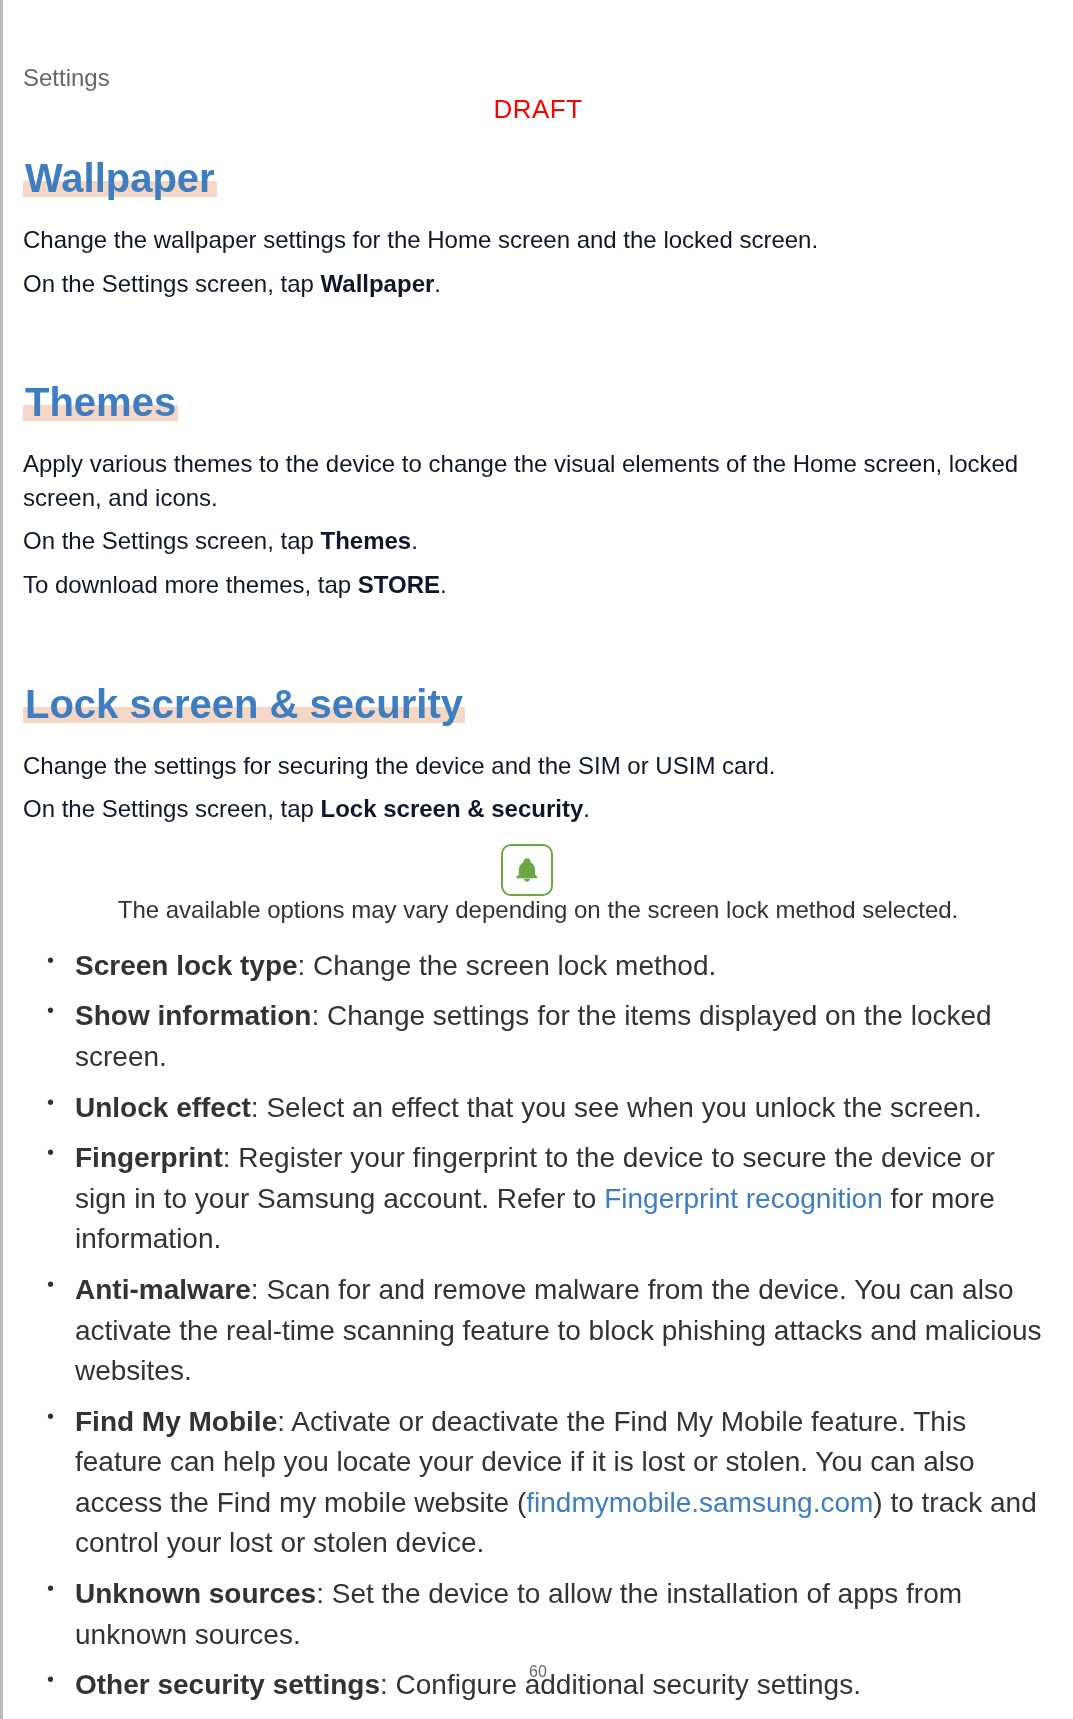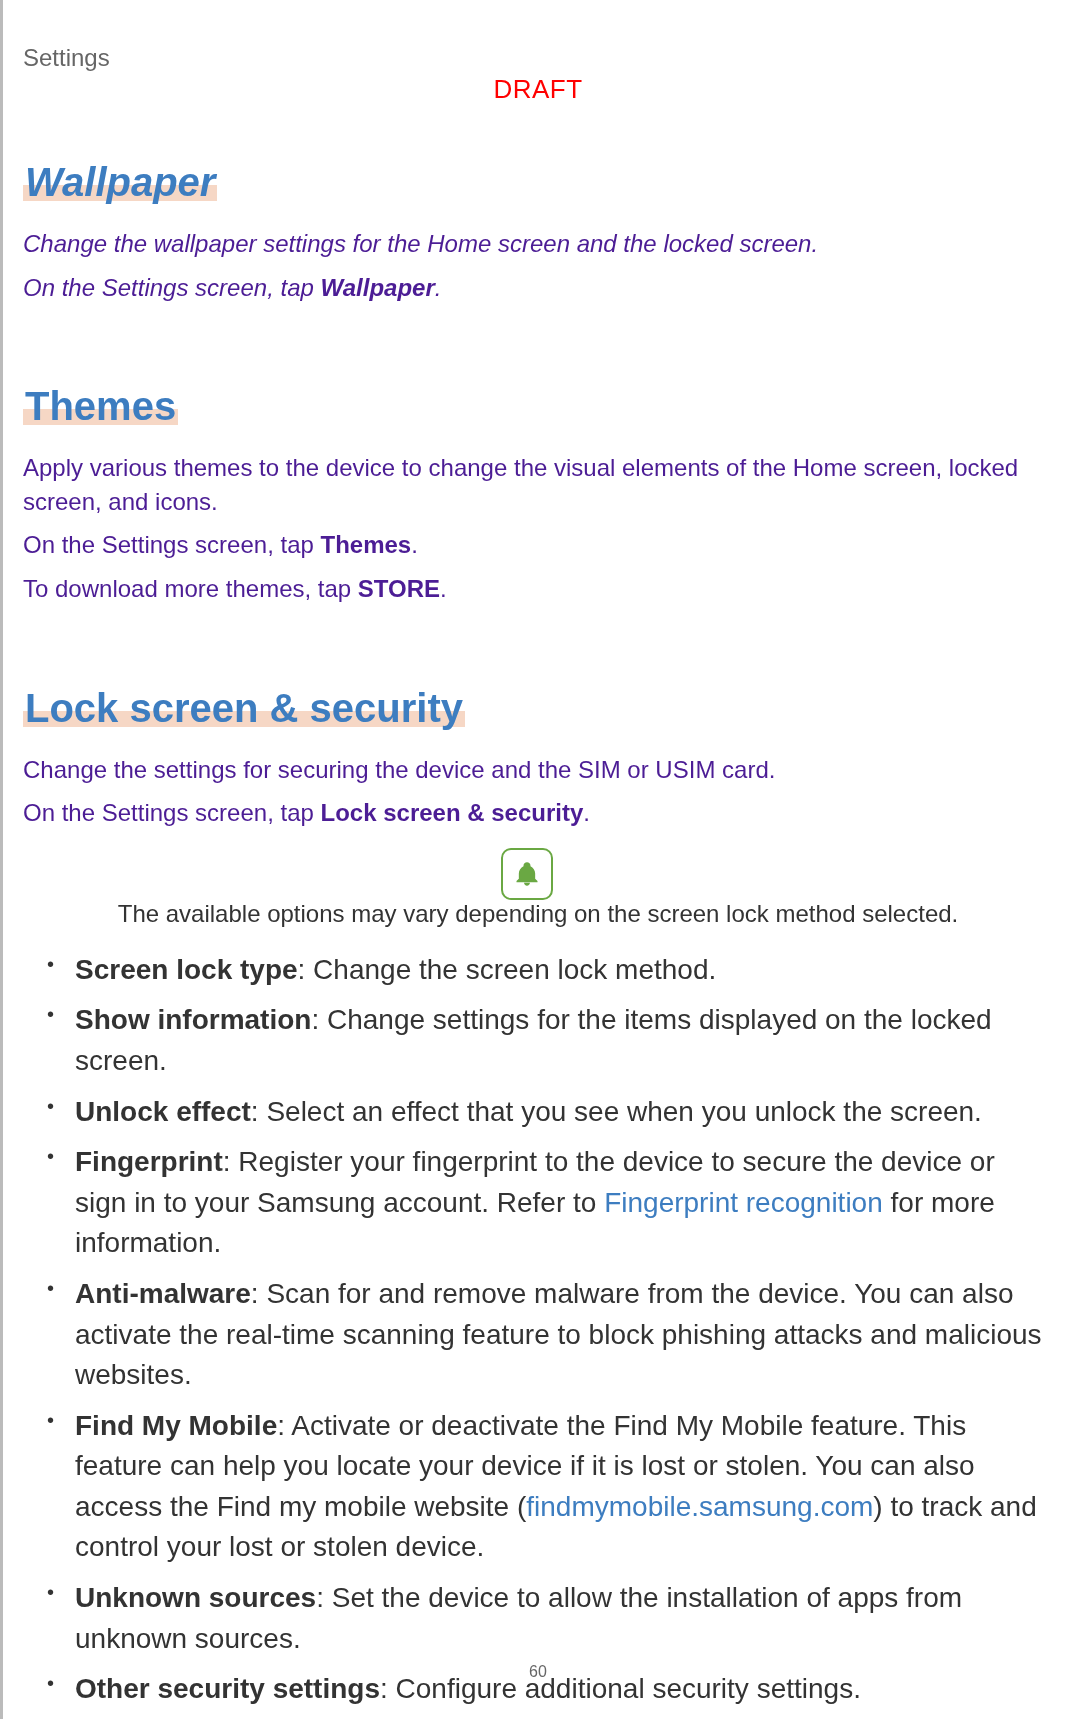--- a/index.html
+++ b/index.html
@@ -6,21 +6,21 @@
     margin: 0;
     padding: 0;
     background: #fff;
     font-family: "Segoe UI", "Helvetica Neue", Arial, sans-serif;
     color: #222;
   }
   .page {
     width: 1073px;
     height: 1719px;
     box-sizing: border-box;
-    padding: 36px 20px 0 20px;
+    padding: 56px 20px 0 20px;
     position: relative;
     border-left: 3px solid #bbb;
   }
   .header-row {
     position: relative;
     height: 40px;
   }
   .header-settings {
     position: absolute;
     left: 0;
@@ -51,28 +51,28 @@
   .section-heading::before {
     content: "";
     position: absolute;
     left: 0;
     right: 0;
     bottom: 4px;
     height: 16px;
     background: #f6d7c5;
     z-index: -1;
   }
-  .sec-wallpaper { margin-top: 84px; font-style: italic; }
+  .sec-wallpaper { margin-top: 60px; }
   .sec-themes    { margin-top: 80px; }
   .sec-lock      { margin-top: 80px; }
   .para {
     font-size: 24px;
     line-height: 1.4;
     margin: 10px 0;
-    color: #4c1d95;
+    color: #0f172a;
   }
   .bold { font-weight: 700; }
   .note-box {
     display: flex;
     align-items: center;
     margin: 18px 0 22px 0;
     flex-direction: column;
   }
   .note-icon {
     width: 48px;

